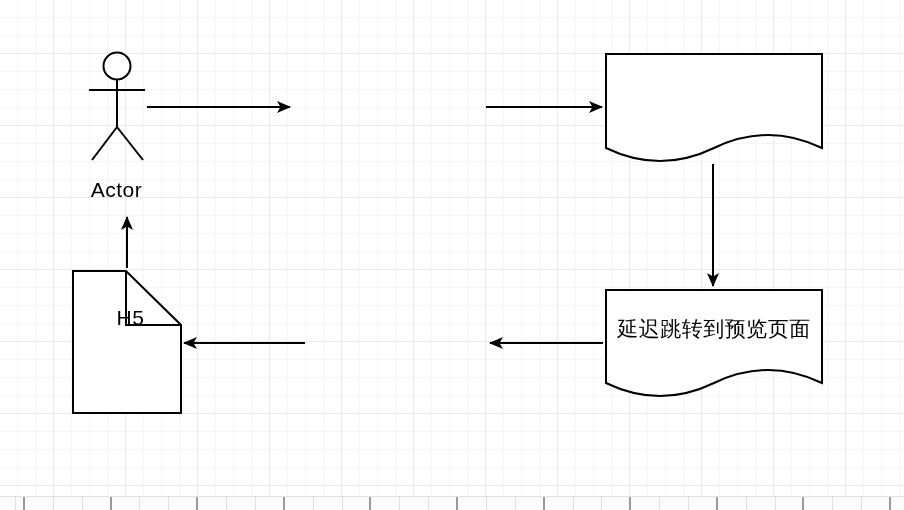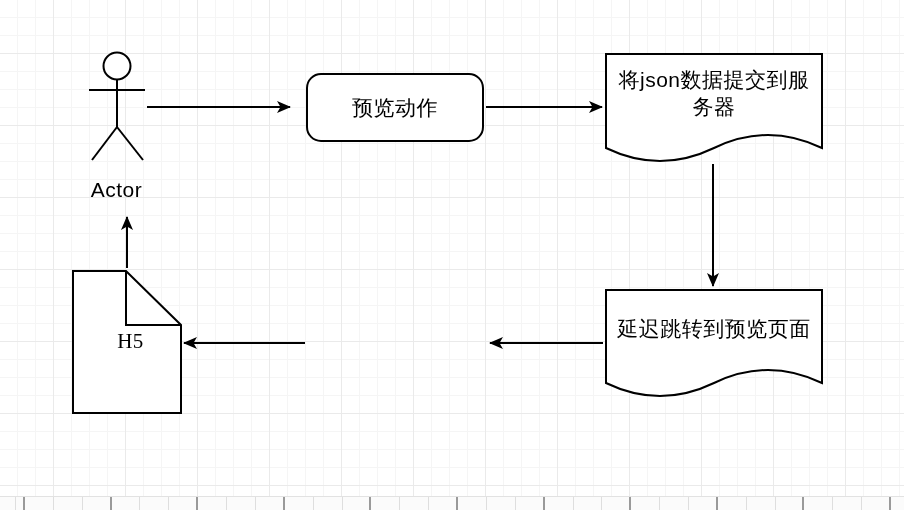--- a/index.html
+++ b/index.html
@@ -78,31 +78,24 @@
     <g stroke="#000000" stroke-width="2" fill="none">
       <line x1="147" y1="107" x2="290" y2="107" marker-end="url(#arr)"></line>
       <line x1="486" y1="107" x2="602" y2="107" marker-end="url(#arr)"></line>
       <line x1="713" y1="164" x2="713" y2="286" marker-end="url(#arr)"></line>
       <line x1="603" y1="343" x2="490" y2="343" marker-end="url(#arr)"></line>
       <line x1="305" y1="343" x2="184" y2="343" marker-end="url(#arr)"></line>
       <line x1="127" y1="268" x2="127" y2="217" marker-end="url(#arr)"></line>
     </g>
   </svg>
 
-  <div class="box" style="left:306px;top:73px;width:178px;height:69px;">
-    <span>预览动作</span>
-  </div>
 
 
-  <div class="shape-label" style="left:605px;top:66px;width:218px;">
-    <div>将json数据提交到服</div>
-    <div>务器</div>
-  </div>
 
   <div class="shape-label" style="left:80px;top:176px;width:73px;">Actor</div>
 
   <div class="shape-label" style="left:605px;top:315px;width:218px;">延迟跳转到预览页面</div>
 
-  <div class="shape-label" style="left:73px;top:328px;width:115px;font-family:Liberation Serif, serif;">H5</div>
+  <div class="shape-label" style="left:73px;top:304px;width:115px;">H5</div>
 
   <div id="bottom-ruler"></div>
 
 </div>
 
 </body></html>

